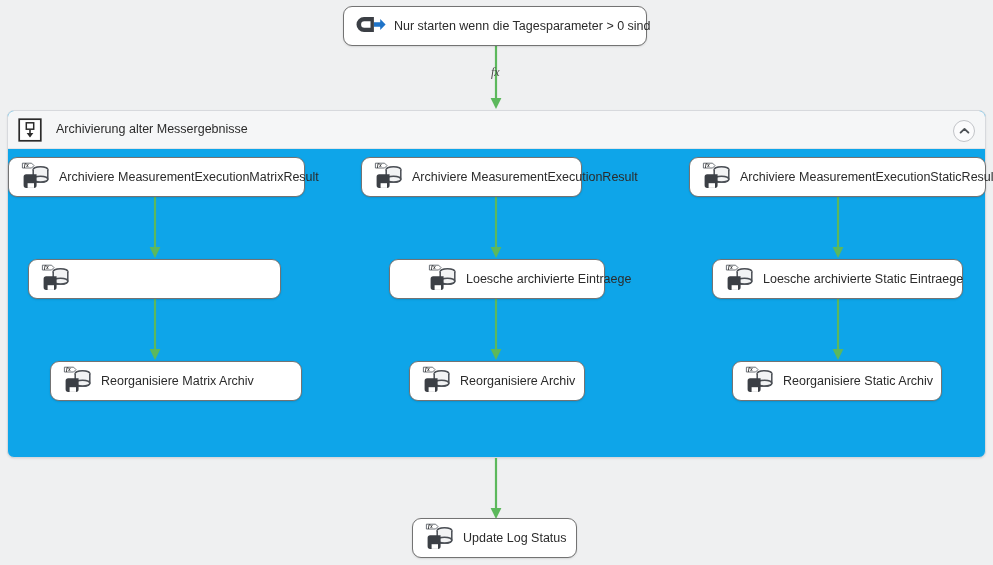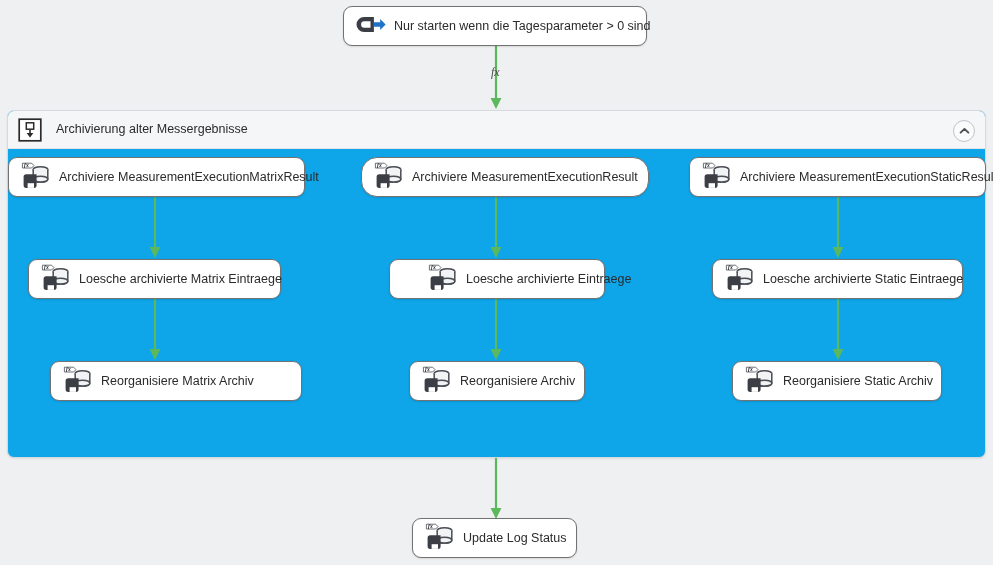--- a/index.html
+++ b/index.html
@@ -172,21 +172,21 @@
         <ellipse cx="21.5" cy="17.2" rx="7.3" ry="2.9" fill="#f2f3f4" stroke="#4a4e54" stroke-width="1.5"></ellipse>
         <path d="M7.2 12.2 h10.4 v11.1 a2.6 2.6 0 0 1 -2.6 2.6 H7.2 a2.6 2.6 0 0 1 -2.6 -2.6 V14.8 a2.6 2.6 0 0 1 2.6 -2.6 z" fill="#3b3f45"></path>
         <path d="M8.6 21.2 h6.4 v4.7 h-6.4 z" fill="#ffffff"></path>
         <path d="M3.4 1.2 h9.2 l2.4 2.4 -2.4 2.4 h-9.2 z" fill="#ffffff" stroke="#5b6168" stroke-width="0.9"></path>
         <text x="5.1" y="5.2" font-family="Liberation Serif, serif" font-style="italic" font-size="5.6" font-weight="bold" fill="#16181b">fx</text>
       </svg>
     </span>
     <span class="label">Archiviere MeasurementExecutionMatrixResult</span>
   </div>
 
-  <div class="node" style="left:361px; top:157px; width:288px;border-radius:16px;">
+  <div class="node" style="left:361px; top:157px; width:221px;">
     <span class="icon-wrap">
       <svg width="34" height="30" viewBox="0 0 34 30">
         <ellipse cx="21.5" cy="7.6" rx="7.3" ry="2.9" fill="#f2f3f4" stroke="#4a4e54" stroke-width="1.5"></ellipse>
         <path d="M14.2 7.6 v9.6 a7.3 2.9 0 0 0 14.6 0 V7.6" fill="#f2f3f4" stroke="#4a4e54" stroke-width="1.5"></path>
         <ellipse cx="21.5" cy="17.2" rx="7.3" ry="2.9" fill="#f2f3f4" stroke="#4a4e54" stroke-width="1.5"></ellipse>
         <path d="M7.2 12.2 h10.4 v11.1 a2.6 2.6 0 0 1 -2.6 2.6 H7.2 a2.6 2.6 0 0 1 -2.6 -2.6 V14.8 a2.6 2.6 0 0 1 2.6 -2.6 z" fill="#3b3f45"></path>
         <path d="M8.6 21.2 h6.4 v4.7 h-6.4 z" fill="#ffffff"></path>
         <path d="M3.4 1.2 h9.2 l2.4 2.4 -2.4 2.4 h-9.2 z" fill="#ffffff" stroke="#5b6168" stroke-width="0.9"></path>
         <text x="5.1" y="5.2" font-family="Liberation Serif, serif" font-style="italic" font-size="5.6" font-weight="bold" fill="#16181b">fx</text>
       </svg>
@@ -233,21 +233,20 @@
       <svg width="34" height="30" viewBox="0 0 34 30">
         <ellipse cx="21.5" cy="7.6" rx="7.3" ry="2.9" fill="#f2f3f4" stroke="#4a4e54" stroke-width="1.5"></ellipse>
         <path d="M14.2 7.6 v9.6 a7.3 2.9 0 0 0 14.6 0 V7.6" fill="#f2f3f4" stroke="#4a4e54" stroke-width="1.5"></path>
         <ellipse cx="21.5" cy="17.2" rx="7.3" ry="2.9" fill="#f2f3f4" stroke="#4a4e54" stroke-width="1.5"></ellipse>
         <path d="M7.2 12.2 h10.4 v11.1 a2.6 2.6 0 0 1 -2.6 2.6 H7.2 a2.6 2.6 0 0 1 -2.6 -2.6 V14.8 a2.6 2.6 0 0 1 2.6 -2.6 z" fill="#3b3f45"></path>
         <path d="M8.6 21.2 h6.4 v4.7 h-6.4 z" fill="#ffffff"></path>
         <path d="M3.4 1.2 h9.2 l2.4 2.4 -2.4 2.4 h-9.2 z" fill="#ffffff" stroke="#5b6168" stroke-width="0.9"></path>
         <text x="5.1" y="5.2" font-family="Liberation Serif, serif" font-style="italic" font-size="5.6" font-weight="bold" fill="#16181b">fx</text>
       </svg>
     </span>
-    <span class="label">Loesche archivierte Matrix Eintraege</span>
   </div>
 
   <div class="node" style="left:389px; top:259px; width:216px;padding-left:36px;">
     <span class="icon-wrap">
       <svg width="34" height="30" viewBox="0 0 34 30">
         <ellipse cx="21.5" cy="7.6" rx="7.3" ry="2.9" fill="#f2f3f4" stroke="#4a4e54" stroke-width="1.5"></ellipse>
         <path d="M14.2 7.6 v9.6 a7.3 2.9 0 0 0 14.6 0 V7.6" fill="#f2f3f4" stroke="#4a4e54" stroke-width="1.5"></path>
         <ellipse cx="21.5" cy="17.2" rx="7.3" ry="2.9" fill="#f2f3f4" stroke="#4a4e54" stroke-width="1.5"></ellipse>
         <path d="M7.2 12.2 h10.4 v11.1 a2.6 2.6 0 0 1 -2.6 2.6 H7.2 a2.6 2.6 0 0 1 -2.6 -2.6 V14.8 a2.6 2.6 0 0 1 2.6 -2.6 z" fill="#3b3f45"></path>
         <path d="M8.6 21.2 h6.4 v4.7 h-6.4 z" fill="#ffffff"></path>

